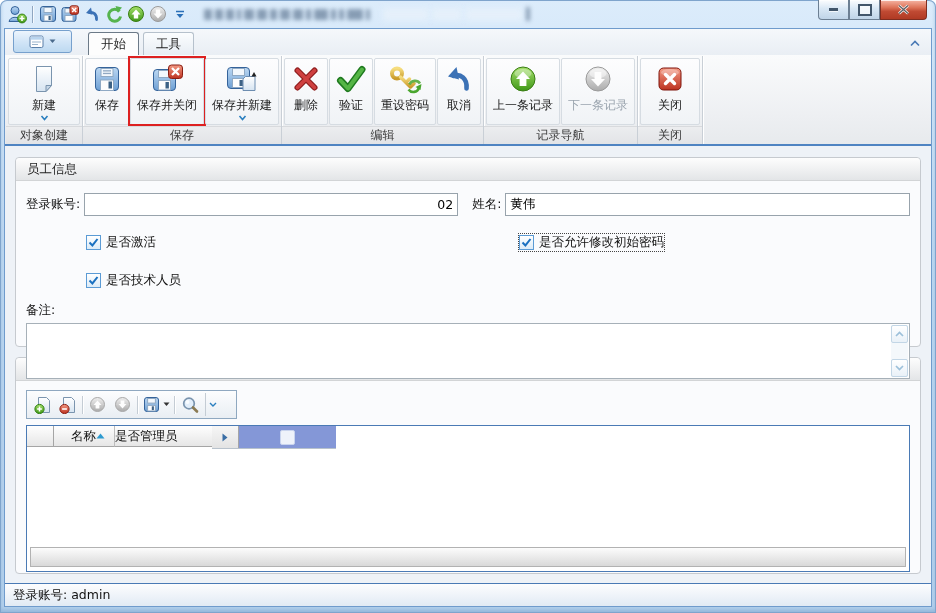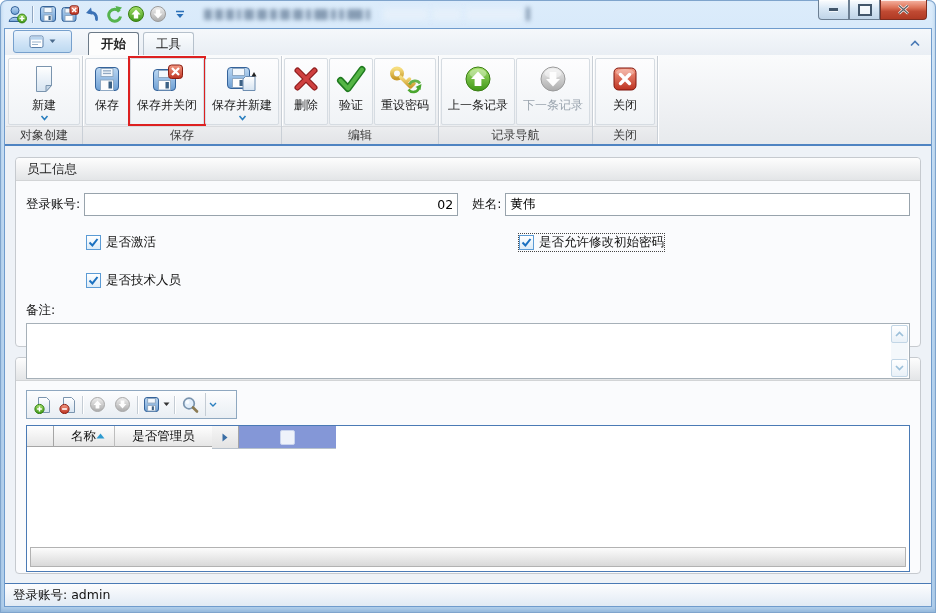--- a/index.html
+++ b/index.html
@@ -18,21 +18,21 @@
   .winbtn.min{border-radius:0 0 0 4px}
   .winbtn.close{width:45px;border-radius:0 0 4px 0;border-color:#7e2d20;background:linear-gradient(#f6b5a4,#dd7257 40%,#c04a33 60%,#b03a24)}
   .glyph-min{width:9px;height:3px;background:#42566b;box-shadow:0 1px 0 rgba(255,255,255,.7)}
   .glyph-max{width:10px;height:8px;border:2px solid #42566b;background:rgba(255,255,255,.7)}
   
   .frame{position:absolute;left:4px;right:4px;top:28px;bottom:6px;border:1px solid #6f9bcc;background:#eef2f7;display:flex;flex-direction:column;overflow:hidden}
   .tabrow{height:26px;background:linear-gradient(#f5f8fb,#e9eef4);display:flex;align-items:flex-end;padding:0 8px;position:relative;flex:none}
   .appmenu{height:21px;width:57px;margin-bottom:2px;border:1px solid #76a0cd;border-radius:3px;background:linear-gradient(#ecf5fd,#d2e5f7 50%,#bdd9f1);display:flex;align-items:center;justify-content:center;gap:4px}
   .tabs{display:flex;margin-left:16px}
   .tab{height:22px;padding:0 12px;display:flex;align-items:center;font-size:12.5px;border:1px solid #b6c1cc;border-bottom:none;border-radius:3px 3px 0 0;background:linear-gradient(#fbfdfe,#e7edf3);margin-right:4px;color:#222}
-  .tab.active{background:#fdfdfd;border-color:#6c7a88;font-weight:bold}
+  .tab.active{background:#fdfdfd;border-color:#6c7a88;font-weight:normal}
   .collapse{position:absolute;right:9px;top:7px;width:14px;height:14px;display:flex;align-items:center;justify-content:center}
   
   .ribbon{background:linear-gradient(#fafbfc,#edeff2 70%,#e7eaed);border-bottom:2px solid #4f84c2;display:flex;align-items:stretch;padding:1px 0 0 1px;height:88px;flex:none}
   .rgroup{display:flex;flex-direction:column;border-right:1px solid #c9cfd6;box-shadow:1px 0 0 #fff}
   .rbuttons{flex:1;display:flex;align-items:stretch;padding:2px 2px 1px;gap:1px}
   .rbtn{display:flex;flex-direction:column;align-items:center;justify-content:flex-start;padding:2px 6px 0;border:1px solid #d6dce2;border-radius:2px;background:linear-gradient(#fdfdfe,#f0f3f6);position:relative}
   .rbtn .ricon{height:35px;display:flex;align-items:center;justify-content:center}
   .rbtn .rtext{margin-top:1px;white-space:nowrap;color:#1a1a1a}
   .rbtn.disabled .rtext{color:#9aa4ae}
   .rbtn .rchev{margin-top:1px;height:6px;display:flex;align-items:flex-start}
@@ -58,21 +58,21 @@
   
   .toolbar{width:203px;height:27px;border:1px solid #8fa8c0;background:linear-gradient(#fcfdfe,#e9eef3);display:flex;align-items:center;padding:0 3px;margin-top:1px}
   .tb-i{width:25px;height:23px;display:flex;align-items:center;justify-content:center}
   .tb-sep{width:1px;height:18px;background:#c4ccd4;box-shadow:1px 0 0 #fff;margin:0 2px}
   .tb-chev{width:14px;height:23px;border-left:1px solid #c4ccd4;display:flex;align-items:center;justify-content:center;margin-left:3px}
   .grid{margin-top:6px;height:145px;border:1px solid #4a7ab5;background:#fff;position:relative;display:flex;flex-direction:row}
   .ghead{display:flex;height:21px;flex:none}
   .gh{background:linear-gradient(#fefefe,#e6e6e6);border-right:1px solid #bdbdbd;border-bottom:1px solid #a5a5a5;display:flex;align-items:center;font-size:12.5px}
   .gh.ind{width:26px;border-right-color:#a5a5a5}
   .gh.name{flex:1;padding-left:17px;justify-content:space-between}
-  .gh.admin{width:97px;justify-content:center;border-right:none}
+  .gh.admin{width:97px;border-right:none}
   .grow{display:flex;height:22px;border-bottom:1px solid #b8c2cc;flex:none}
   .gc{display:flex;align-items:center;font-size:12.5px}
   .gc.ind{width:26px;background:linear-gradient(#f6f6f6,#e3e3e3);border-right:1px solid #a5a5a5;justify-content:center}
   .gc.name{flex:1;padding-left:5px}
   .gc.admin{width:97px;background:#8497d7;justify-content:center}
   .gcheck{width:13px;height:13px;background:#eef2fa;border:1px solid #c9d4ee;border-radius:2px}
   .gfoot{position:absolute;left:3px;right:3px;bottom:4px;height:18px;border:1px solid #b2b2b2;background:linear-gradient(#fcfcfc,#d9d9d9)}
   
   .statusbar{height:22px;border-top:1px solid #4a7ab5;background:linear-gradient(#fdfdfe,#e1eaf4);display:flex;align-items:center;padding-left:8px;font-size:12.5px;flex:none}
 </style>
@@ -328,20 +328,29 @@
               <svg width="36" height="30">
                   <circle cx="10" cy="9.5" r="5" fill="none" stroke="url(#gGold)" stroke-width="4"></circle>
                   <path d="M13.5 13 L23.5 23 M19 18.5 l3.5 -3.5 M23.5 23 l3.5 -3.5" stroke="url(#gGold)" stroke-width="3.5" fill="none" stroke-linecap="round"></path>
                   <path d="M21.5 25.5 a6 6 0 0 0 10.5 -1.5" fill="none" stroke="#4aa62e" stroke-width="2.6"></path>
                   <path d="M34.5 20 l-1 6 l-5 -3 z" fill="#4aa62e"></path>
                   <path d="M33 19.5 a6 6 0 0 0 -10.5 1" fill="none" stroke="#4aa62e" stroke-width="2.6" opacity=".85"></path>
                 </svg>
             </span>
             <span class="rtext">重设密码</span>
           </div>
+          <div class="rbtn">
+            <span class="ricon">
+              <svg width="30" height="30">
+                  <path d="M22.5 24.5 C23.5 14.5 16.5 9.5 9.5 11.8" fill="none" stroke="#3c72b6" stroke-width="4.6" stroke-linecap="round"></path>
+                  <path d="M12.5 3 L4 12.5 L15 15.5 Z" fill="#3c72b6"></path>
+                </svg>
+            </span>
+            <span class="rtext">取消</span>
+          </div>
         </div>
         <div class="rlabel">编辑</div>
       </div>
 
 
       <div class="rgroup">
         <div class="rbuttons">
           <div class="rbtn">
             <span class="ricon">
               <svg width="28" height="28">

